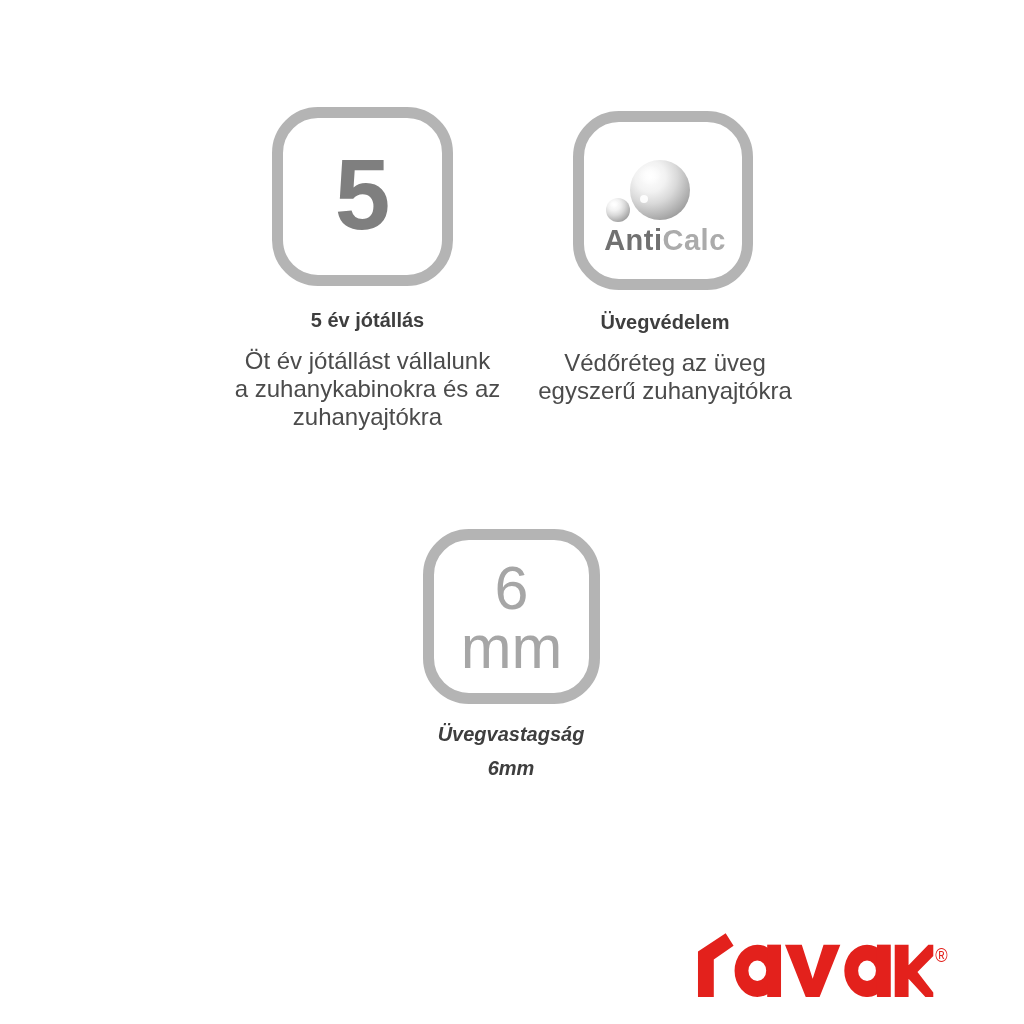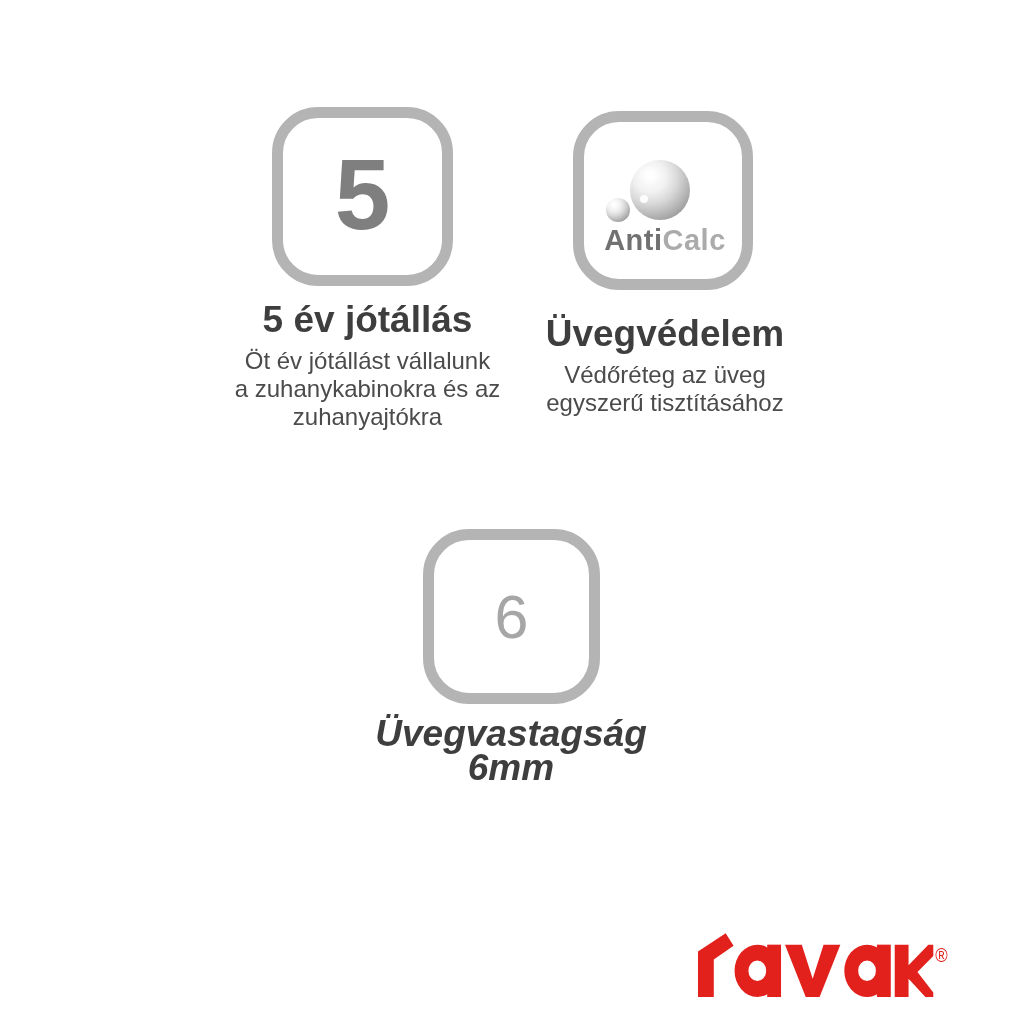--- a/index.html
+++ b/index.html
@@ -52,25 +52,25 @@
     position: absolute; left: 4px; right: 0; bottom: 24px;
     text-align: center; font-size: 29px; font-weight: bold;
     letter-spacing: 0.5px; line-height: 1;
   }
   .anticalc-label .anti { color: #717171; }
   .anticalc-label .calc { color: #ababab; }
 
   
   .feature-text { position: absolute; text-align: center; }
   .ft-warranty  { left: 200px; top: 303px; width: 335px; }
-  .ft-anticalc  { left: 503px; top: 317px; width: 324px; }
+  .ft-anticalc  { left: 503px; top: 305px; width: 324px; }
   .ft-thickness { left: 350px; top: 717px; width: 322px; font-style: italic; }
 
   .feature-title {
-    margin: 0 0 6px 0; font-size: 37px; font-weight: bold;
+    margin: 0 0 6px 0; font-size: 20px; font-weight: bold;
     color: #3e3e3e; line-height: 34px; white-space: pre-line;
   }
   .feature-desc {
     margin: 10px; font-size: 24px; font-weight: normal;
     color: #4b4b4b; line-height: 28px; white-space: pre-line;
   }
 
   
   .logo { position: absolute; left: 696px; top: 931px; width: 262px; height: 66px; }
   .logo svg { display: block; }
@@ -96,28 +96,29 @@
     <div class="badge badge-anticalc">
       <span class="bubble bubble-large"></span>
       <span class="bubble bubble-small"></span>
       <div class="anticalc-label">
         <span class="anti">Anti</span><span class="calc">Calc</span>
       </div>
     </div>
     <div class="feature-text ft-anticalc">
       <h2 class="feature-title">Üvegvédelem</h2>
       <p class="feature-desc">Védőréteg az üveg
-egyszerű tisztításához</p>
+egyszerű zuhanyajtókra</p>
     </div>
   </section>
 
   <section>
     <div class="badge badge-thickness">
       <div class="badge-mm">
         <div>6</div>
+        <div>mm</div>
       </div>
     </div>
     <div class="feature-text ft-thickness">
       <h2 class="feature-title">Üvegvastagság
 6mm</h2>
     </div>
   </section>
 
   <div class="logo" role="img" aria-label="ravak">
     <svg width="262" height="66" viewBox="0 0 265 58" preserveAspectRatio="none">

